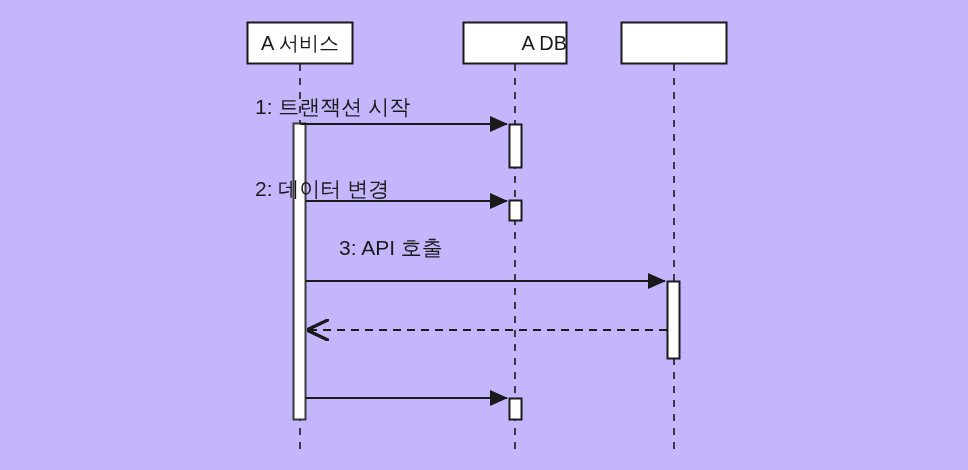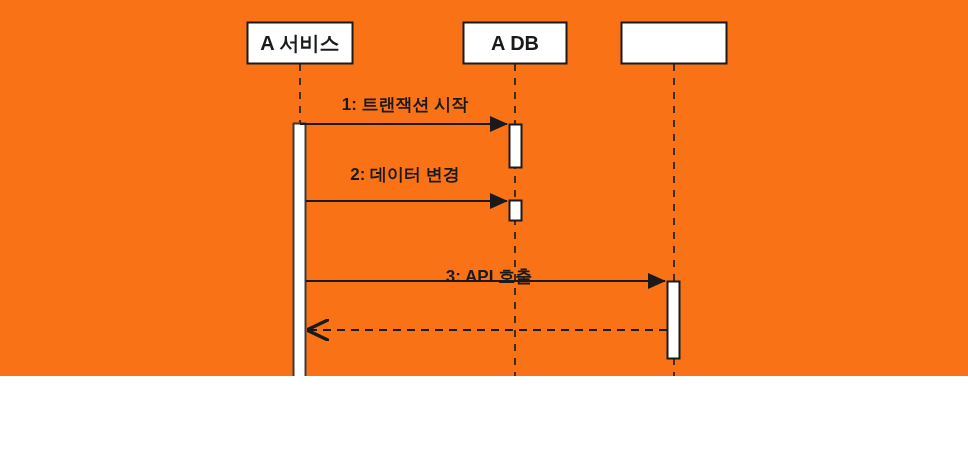--- a/index.html
+++ b/index.html
@@ -3,44 +3,43 @@
 <meta charset="utf-8">
 <style>
   html, body {
     margin: 0;
     padding: 0;
     background: #ffffff;
   }
   #canvas {
     position: relative;
     width: 968px;
-    height: 376px;
-    background: #f97316;
+    height: 470px;
+    background: #c4b5fd;
     overflow: hidden;
     font-family: "Liberation Sans", "DejaVu Sans", sans-serif;
-    font-weight: bold;
   }
   #diagram-svg {
     position: absolute;
     left: 0;
     top: 0;
   }
   .participant-label {
     position: absolute;
     text-align: center;
     font-size: 20px;
     color: #1a1a1a;
     white-space: nowrap;
     line-height: 1;
     font-family: "Liberation Sans", "DejaVu Sans", sans-serif;
   }
   .message-label {
     position: absolute;
-    text-align: center;
-    font-size: 17px;
+    text-align: left;
+    font-size: 21px;
     color: #1a1a1a;
     white-space: nowrap;
     line-height: 1;
     font-family: "Liberation Sans", "DejaVu Sans", sans-serif;
   }
 </style>
 </head>
 <body>
 
 <div id="canvas">
@@ -83,19 +82,19 @@
 
       <line x1="306" y1="281" x2="665" y2="281" stroke="#1a1a1a" stroke-width="2" marker-end="url(#arrow-filled)"></line>
 
       <line x1="667" y1="330" x2="308" y2="330" stroke="#1a1a1a" stroke-width="2" stroke-dasharray="8 6" marker-end="url(#arrow-open)"></line>
 
       <line x1="306" y1="398" x2="507" y2="398" stroke="#1a1a1a" stroke-width="2" marker-end="url(#arrow-filled)"></line>
     </g>
   </svg>
 
   <div class="participant-label" style="left:247px; top:33px; width:106px;">A 서비스</div>
-  <div class="participant-label" style="left:463px; top:33px; width:104px;">A DB</div>
+  <div class="participant-label" style="left:463px; top:33px; width:104px;text-align:right;">A DB</div>
 
   <div class="message-label" style="left:255px; top:96px; width:300px;">1: 트랜잭션 시작</div>
-  <div class="message-label" style="left:255px; top:166px; width:300px;">2: 데이터 변경</div>
-  <div class="message-label" style="left:339px; top:268px; width:300px;">3: API 호출</div>
+  <div class="message-label" style="left:255px; top:178px; width:300px;">2: 데이터 변경</div>
+  <div class="message-label" style="left:339px; top:237px; width:300px;">3: API 호출</div>
 
 </div>
 
 </body></html>

